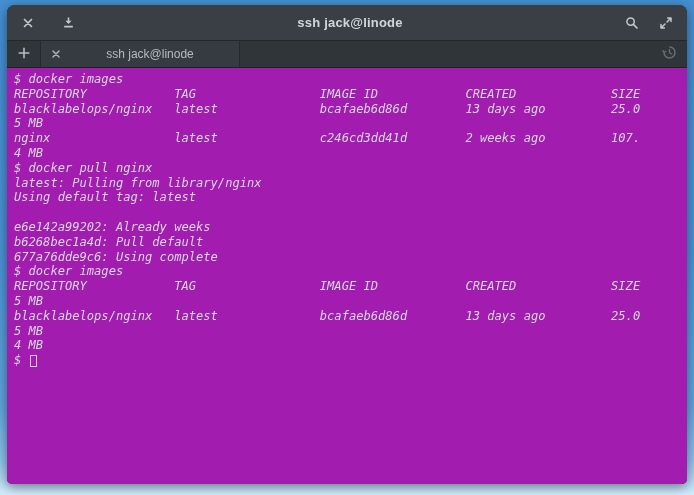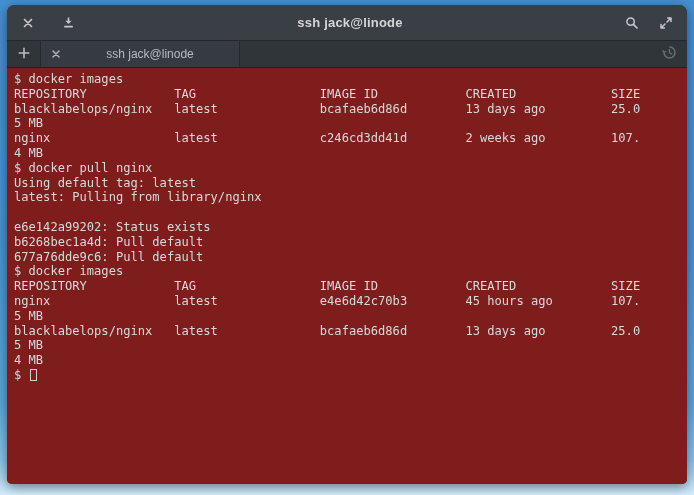--- a/index.html
+++ b/index.html
@@ -57,26 +57,27 @@
     flex:1;text-align:center;color:#b6bbbe;font-size:12px;
     white-space:nowrap;overflow:hidden;
   }
   .tab-spacer{flex:1;}
   .history-btn{
     width:36px;display:flex;align-items:center;justify-content:center;
     opacity:.55;
   }
   
   .terminal{
-    flex:1;background:#7f1d1d;
+    flex:1;background:#a21caf;
     padding:4px 5px 0 7px;
     overflow:hidden;
     font-family:"DejaVu Sans Mono",monospace;
     font-size:12.1px;line-height:14.8px;
     color:#d5dadc;
+    font-style:italic;
   }
   .term-line{white-space:pre;min-height:14.8px;}
   .prompt-row{white-space:pre;display:flex;align-items:center;}
   .cursor{
     display:inline-block;width:7px;height:12px;
     border:1px solid #ccd1d3;margin-left:1px;
     box-sizing:border-box;
   }
 </style>
 </head>
@@ -154,29 +155,28 @@
   </div>
 
   <div class="terminal">
     <div class="term-line">$ docker images</div>
     <div class="term-line">REPOSITORY            TAG                 IMAGE ID            CREATED             SIZE</div>
     <div class="term-line">blacklabelops/nginx   latest              bcafaeb6d86d        13 days ago         25.0</div>
     <div class="term-line">5 MB</div>
     <div class="term-line">nginx                 latest              c246cd3dd41d        2 weeks ago         107.</div>
     <div class="term-line">4 MB</div>
     <div class="term-line">$ docker pull nginx</div>
+    <div class="term-line">latest: Pulling from library/nginx</div>
     <div class="term-line">Using default tag: latest</div>
-    <div class="term-line">latest: Pulling from library/nginx</div>
     <div class="term-line"></div>
-    <div class="term-line">e6e142a99202: Status exists</div>
+    <div class="term-line">e6e142a99202: Already weeks</div>
     <div class="term-line">b6268bec1a4d: Pull default</div>
-    <div class="term-line">677a76dde9c6: Pull default</div>
+    <div class="term-line">677a76dde9c6: Using complete</div>
     <div class="term-line">$ docker images</div>
     <div class="term-line">REPOSITORY            TAG                 IMAGE ID            CREATED             SIZE</div>
-    <div class="term-line">nginx                 latest              e4e6d42c70b3        45 hours ago        107.</div>
     <div class="term-line">5 MB</div>
     <div class="term-line">blacklabelops/nginx   latest              bcafaeb6d86d        13 days ago         25.0</div>
     <div class="term-line">5 MB</div>
     <div class="term-line">4 MB</div>
     <div class="prompt-row">
       <span>$ </span>
       <span class="cursor"></span>
     </div>
   </div>
 

